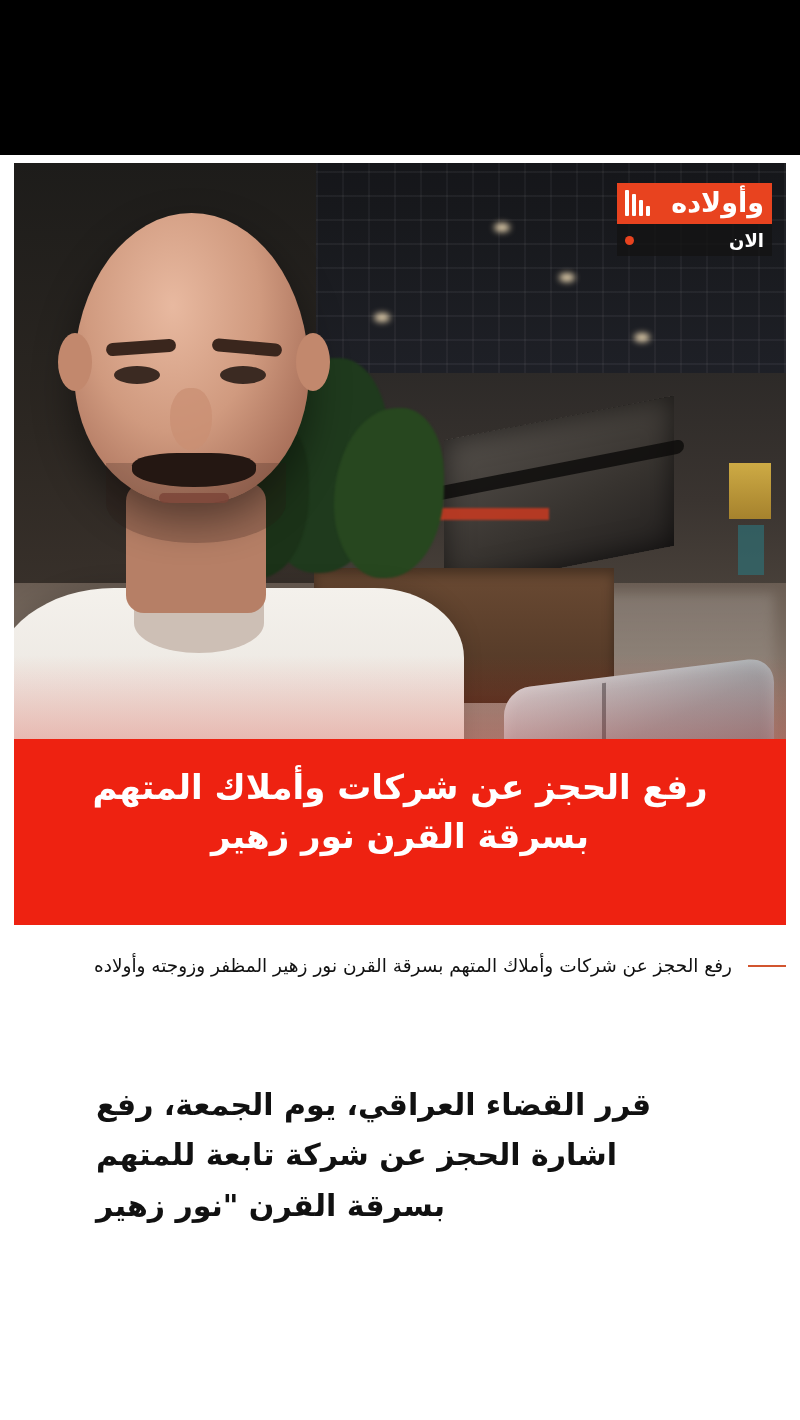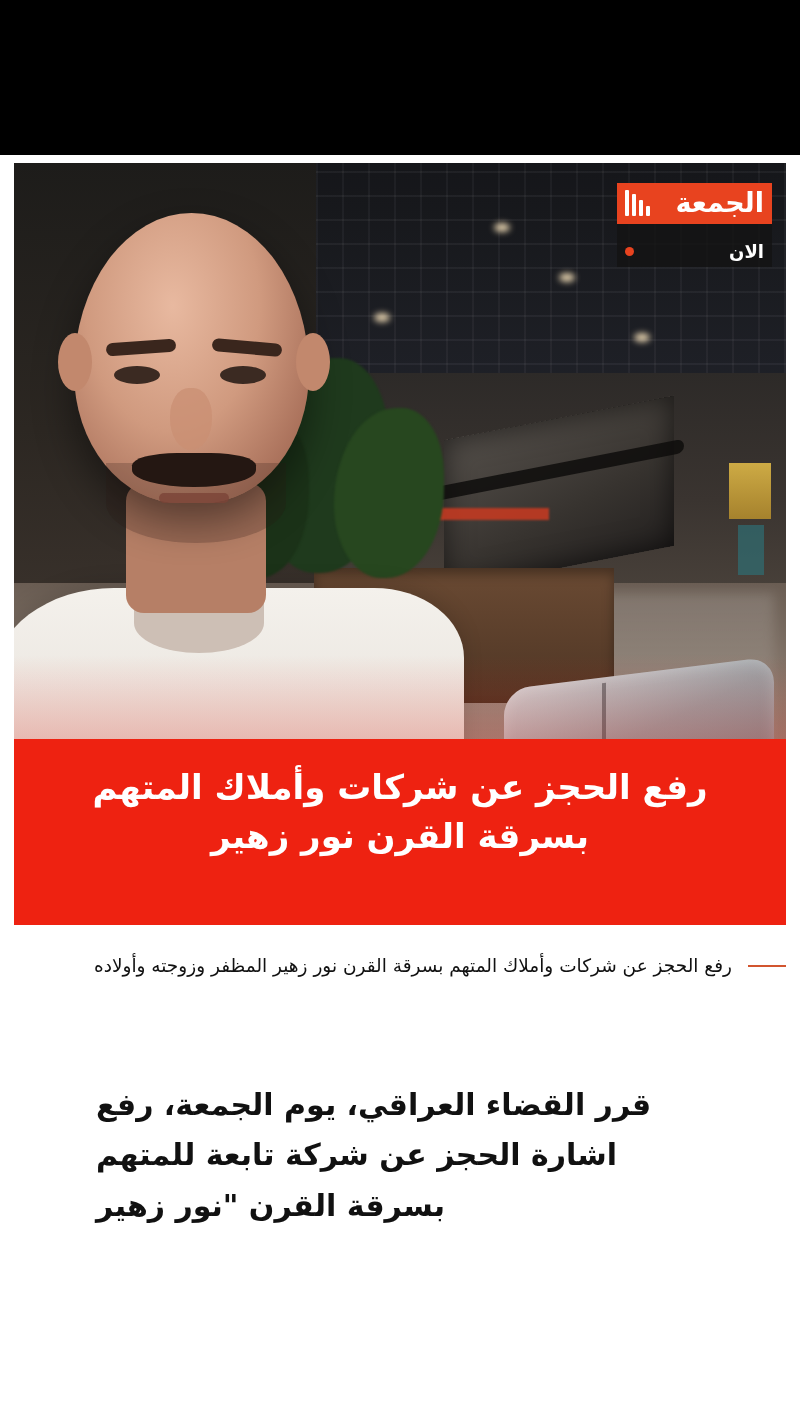--- a/index.html
+++ b/index.html
@@ -357,21 +357,21 @@
   }
   .logo-bars i:nth-child(1) { height: 10px; }
   .logo-bars i:nth-child(2) { height: 16px; }
   .logo-bars i:nth-child(3) { height: 22px; }
   .logo-bars i:nth-child(4) { height: 26px; }
   .logo-sub {
     background: rgba(20,20,20,.82);
     color: #ffffff;
     font-size: 18px;
     font-weight: bold;
-    padding: 17px 8px 5px 8px;
+    padding: 6px 8px 5px 8px;
     display: flex;
     align-items: center;
     justify-content: space-between;
     direction: rtl;
   }
   .logo-dot {
     width: 9px; height: 9px;
     background: #e8431f;
     border-radius: 50%;
     display: inline-block;
@@ -493,21 +493,21 @@
         <div class="eye right"></div>
         <div class="nose"></div>
         <div class="mustache"></div>
         <div class="mouth"></div>
 
         <div class="photo-tint"></div>
       </div>
 
       <div class="logo">
         <div class="logo-main">
-          <span>الجمعة</span>
+          <span>وأولاده</span>
           <span class="logo-bars">
               <i></i>
               <i></i>
               <i></i>
               <i></i>
             </span>
         </div>
         <div class="logo-sub">
           <span>الان</span>
           <span class="logo-dot"></span>

